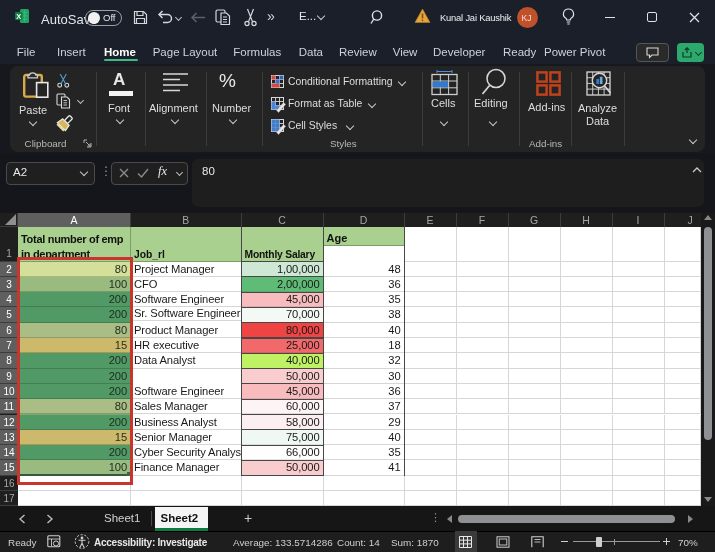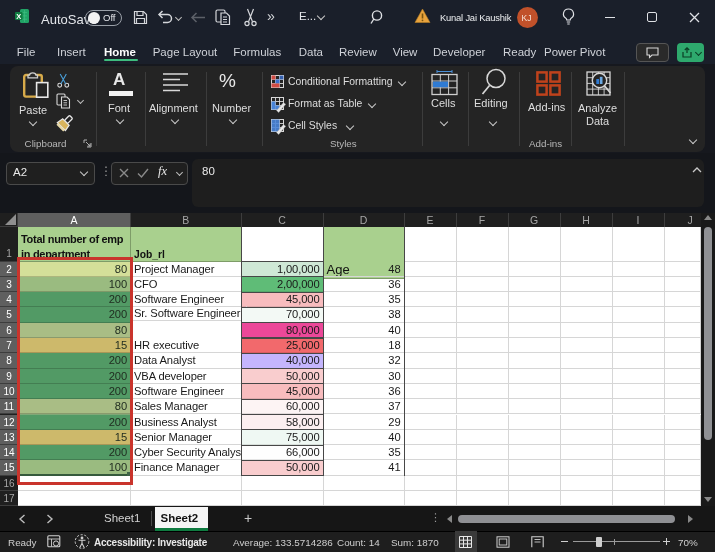--- a/index.html
+++ b/index.html
@@ -263,21 +263,24 @@
 <div class="rowhdr" style="left:0;top:445.1px;width:18.0px;height:15.3px;background:#5f5f5f;color:#ffffff;line-height:15.3px">14</div>
 <div class="rowhdr" style="left:0;top:460.4px;width:18.0px;height:15.3px;background:#5f5f5f;color:#ffffff;line-height:15.3px">15</div>
 <div class="rowhdr" style="left:0;top:475.70000000000005px;width:18.0px;height:15.3px;background:#1f1f1f;color:#a6a6a6;line-height:15.3px">16</div>
 <div class="rowhdr" style="left:0;top:491.0px;width:18.0px;height:15.3px;background:#1f1f1f;color:#a6a6a6;line-height:15.3px">17</div>
 <div class="cell" style="left:18.0px;top:227.0px;width:113.0px;height:34.5px;background:#a9d08e;border-right-color:#7e9c68;border-bottom-color:#7e9c68;font-weight:bold;font-size:11px;letter-spacing:-0.3px;color:#111">
       <div style="position:absolute;left:3px;bottom:-1px;width:124px;line-height:14.6px">Total number of emp<br>in department</div>
     </div>
 <div class="cell" style="left:131.0px;top:227.0px;width:110.5px;height:34.5px;background:#a9d08e;border-right-color:#7e9c68;border-bottom-color:#7e9c68;font-weight:bold;font-size:10.3px;letter-spacing:0;color:#111">
       <div style="position:absolute;left:3px;bottom:1px">Job_rl</div>
     </div>
-<div class="cell" style="left:323.5px;top:227.0px;width:81.0px;height:52px;background:#a9d08e;border-right-color:#7e9c68;border-bottom-color:#7e9c68;font-weight:normal;font-size:13px;letter-spacing:0;color:#111">
+<div class="cell" style="left:241.5px;top:227.0px;width:82.0px;height:34.5px;background:#a9d08e;border-right-color:#7e9c68;border-bottom-color:#7e9c68;font-weight:bold;font-size:10.3px;letter-spacing:-0.2px;color:#111">
+      <div style="position:absolute;left:3px;bottom:1px">Monthly Salary</div>
+    </div>
+<div class="cell" style="left:323.5px;top:227.0px;width:81.0px;height:19px;background:#a9d08e;border-right-color:#7e9c68;border-bottom-color:#7e9c68;font-weight:bold;font-size:11px;letter-spacing:0;color:#111">
       <div style="position:absolute;left:3px;bottom:1px">Age</div>
     </div>
 <div class="cell" style="left:404.5px;top:227.0px;width:52.0px;height:34.5px"></div>
 <div class="cell" style="left:456.5px;top:227.0px;width:52.0px;height:34.5px"></div>
 <div class="cell" style="left:508.5px;top:227.0px;width:52.0px;height:34.5px"></div>
 <div class="cell" style="left:560.5px;top:227.0px;width:52.0px;height:34.5px"></div>
 <div class="cell" style="left:612.5px;top:227.0px;width:52.0px;height:34.5px"></div>
 <div class="cell" style="left:664.5px;top:227.0px;width:36.0px;height:34.5px"></div>
 <div class="ab" style="left:18px;top:261.5px;width:113px;height:214.20000000000005px;background:#7fa877"></div>
 <div class="cell num" style="left:18px;top:261.5px;width:113px;height:15.3px;background:#d4df99;border-bottom-color:#adb67d;border-right-color:#adb67d;line-height:14.3px;color:#1f2b1f">80</div>
@@ -314,50 +317,50 @@
 <div class="cell lft" style="left:131px;top:306px;width:116px;height:15.3px;line-height:14.3px">Sr. Software Engineer</div>
 <div class="cell num" style="left:241.5px;top:307.4px;width:82px;height:15.3px;background:#f3f9f5;border-bottom-color:#dae0dc;line-height:14.3px">70,000</div>
 <div class="cell num" style="left:323.5px;top:307.4px;width:81px;height:15.3px;line-height:14.3px">38</div>
 <div class="cell" style="left:404.5px;top:307.4px;width:52.0px;height:15.3px"></div>
 <div class="cell" style="left:456.5px;top:307.4px;width:52.0px;height:15.3px"></div>
 <div class="cell" style="left:508.5px;top:307.4px;width:52.0px;height:15.3px"></div>
 <div class="cell" style="left:560.5px;top:307.4px;width:52.0px;height:15.3px"></div>
 <div class="cell" style="left:612.5px;top:307.4px;width:52.0px;height:15.3px"></div>
 <div class="cell" style="left:664.5px;top:307.4px;width:36.0px;height:15.3px"></div>
 <div class="cell num" style="left:18px;top:322.7px;width:113px;height:15.3px;background:#a9bd85;border-bottom-color:#8a9a6d;border-right-color:#8a9a6d;line-height:14.3px;color:#1f2b1f">80</div>
-<div class="cell num" style="left:241.5px;top:322.7px;width:82px;height:15.3px;background:#ec4899;border-bottom-color:#d2dcd7;line-height:14.3px">80,000</div>
+<div class="cell lft" style="left:131px;top:322.7px;width:110.5px;height:15.3px;line-height:14.3px">Product Manager</div>
+<div class="cell num" style="left:241.5px;top:322.7px;width:82px;height:15.3px;background:#ef4444;border-bottom-color:#d2dcd7;line-height:14.3px">80,000</div>
 <div class="cell num" style="left:323.5px;top:322.7px;width:81px;height:15.3px;line-height:14.3px">40</div>
 <div class="cell" style="left:404.5px;top:322.7px;width:52.0px;height:15.3px"></div>
 <div class="cell" style="left:456.5px;top:322.7px;width:52.0px;height:15.3px"></div>
 <div class="cell" style="left:508.5px;top:322.7px;width:52.0px;height:15.3px"></div>
 <div class="cell" style="left:560.5px;top:322.7px;width:52.0px;height:15.3px"></div>
 <div class="cell" style="left:612.5px;top:322.7px;width:52.0px;height:15.3px"></div>
 <div class="cell" style="left:664.5px;top:322.7px;width:36.0px;height:15.3px"></div>
 <div class="cell num" style="left:18px;top:338.0px;width:113px;height:15.3px;background:#cdb96b;border-bottom-color:#a89757;border-right-color:#a89757;line-height:14.3px;color:#1f2b1f">15</div>
 <div class="cell lft" style="left:131px;top:338.0px;width:110.5px;height:15.3px;line-height:14.3px">HR executive</div>
 <div class="cell num" style="left:241.5px;top:338.0px;width:82px;height:15.3px;background:#f2696c;border-bottom-color:#d95e61;line-height:14.3px">25,000</div>
 <div class="cell num" style="left:323.5px;top:338.0px;width:81px;height:15.3px;line-height:14.3px">18</div>
 <div class="cell" style="left:404.5px;top:338.0px;width:52.0px;height:15.3px"></div>
 <div class="cell" style="left:456.5px;top:338.0px;width:52.0px;height:15.3px"></div>
 <div class="cell" style="left:508.5px;top:338.0px;width:52.0px;height:15.3px"></div>
 <div class="cell" style="left:560.5px;top:338.0px;width:52.0px;height:15.3px"></div>
 <div class="cell" style="left:612.5px;top:338.0px;width:52.0px;height:15.3px"></div>
 <div class="cell" style="left:664.5px;top:338.0px;width:36.0px;height:15.3px"></div>
 <div class="cell num" style="left:18px;top:353.3px;width:113px;height:15.3px;background:#529a65;border-bottom-color:#437e52;border-right-color:#437e52;line-height:14.3px;color:#1f2b1f">200</div>
 <div class="cell lft" style="left:131px;top:353.3px;width:110.5px;height:15.3px;line-height:14.3px">Data Analyst</div>
-<div class="cell num" style="left:241.5px;top:353.3px;width:82px;height:15.3px;background:#c4b5fd;border-bottom-color:#dd9496;line-height:14.3px">40,000</div>
+<div class="cell num" style="left:241.5px;top:353.3px;width:82px;height:15.3px;background:#bef264;border-bottom-color:#dd9496;line-height:14.3px">40,000</div>
 <div class="cell num" style="left:323.5px;top:353.3px;width:81px;height:15.3px;line-height:14.3px">32</div>
 <div class="cell" style="left:404.5px;top:353.3px;width:52.0px;height:15.3px"></div>
 <div class="cell" style="left:456.5px;top:353.3px;width:52.0px;height:15.3px"></div>
 <div class="cell" style="left:508.5px;top:353.3px;width:52.0px;height:15.3px"></div>
 <div class="cell" style="left:560.5px;top:353.3px;width:52.0px;height:15.3px"></div>
 <div class="cell" style="left:612.5px;top:353.3px;width:52.0px;height:15.3px"></div>
 <div class="cell" style="left:664.5px;top:353.3px;width:36.0px;height:15.3px"></div>
 <div class="cell num" style="left:18px;top:368.6px;width:113px;height:15.3px;background:#529a65;border-bottom-color:#437e52;border-right-color:#437e52;line-height:14.3px;color:#1f2b1f">200</div>
-<div class="cell lft" style="left:131px;top:368.6px;width:110.5px;height:15.3px;line-height:14.3px">VBA developer</div>
 <div class="cell num" style="left:241.5px;top:368.6px;width:82px;height:15.3px;background:#f9cdce;border-bottom-color:#e0b8b9;line-height:14.3px">50,000</div>
 <div class="cell num" style="left:323.5px;top:368.6px;width:81px;height:15.3px;line-height:14.3px">30</div>
 <div class="cell" style="left:404.5px;top:368.6px;width:52.0px;height:15.3px"></div>
 <div class="cell" style="left:456.5px;top:368.6px;width:52.0px;height:15.3px"></div>
 <div class="cell" style="left:508.5px;top:368.6px;width:52.0px;height:15.3px"></div>
 <div class="cell" style="left:560.5px;top:368.6px;width:52.0px;height:15.3px"></div>
 <div class="cell" style="left:612.5px;top:368.6px;width:52.0px;height:15.3px"></div>
 <div class="cell" style="left:664.5px;top:368.6px;width:36.0px;height:15.3px"></div>
 <div class="cell num" style="left:18px;top:383.9px;width:113px;height:15.3px;background:#529a65;border-bottom-color:#437e52;border-right-color:#437e52;line-height:14.3px;color:#1f2b1f">200</div>
 <div class="cell lft" style="left:131px;top:383.9px;width:110.5px;height:15.3px;line-height:14.3px">Software Engineer</div>

